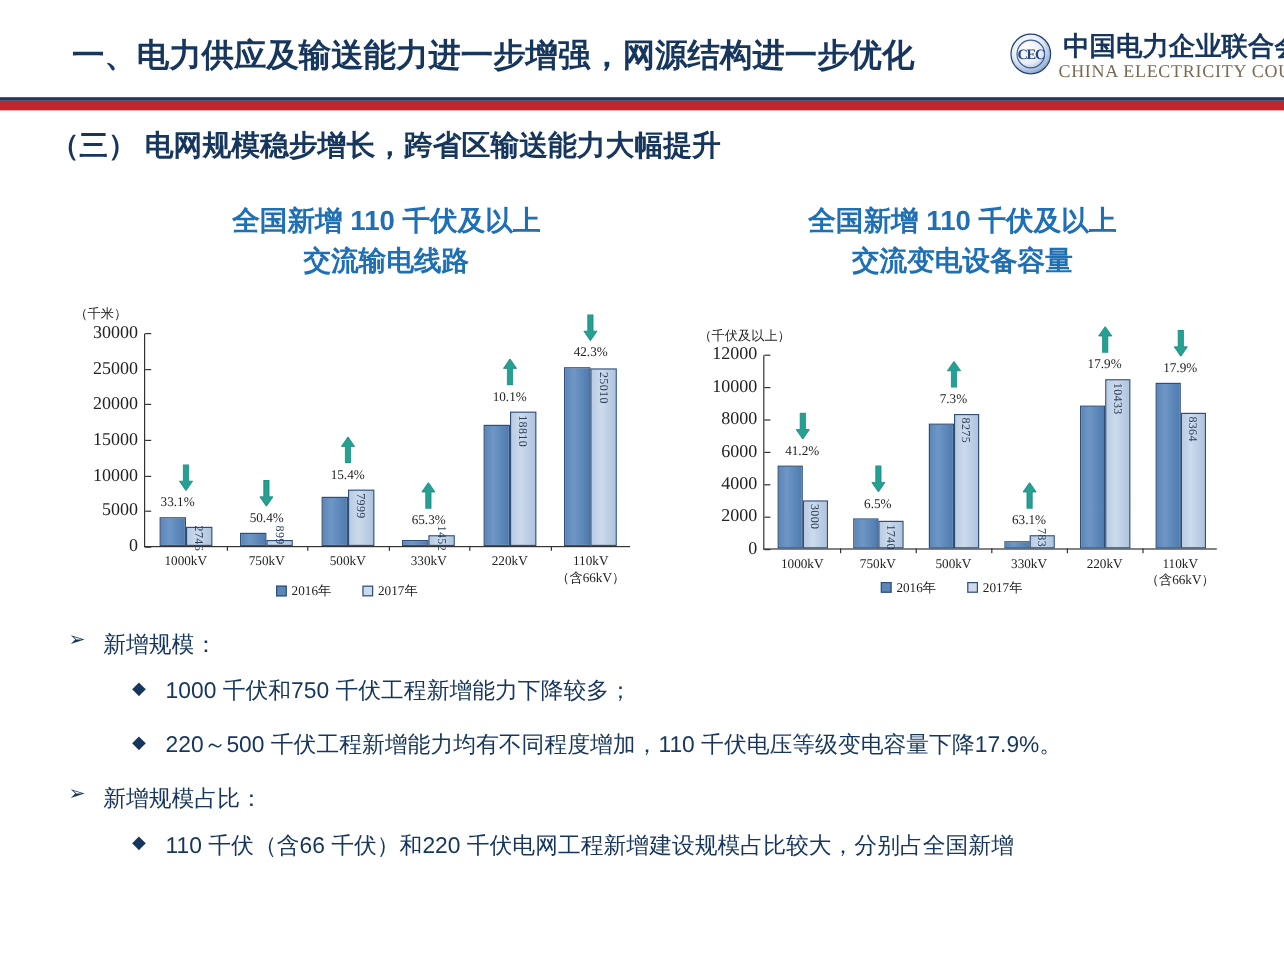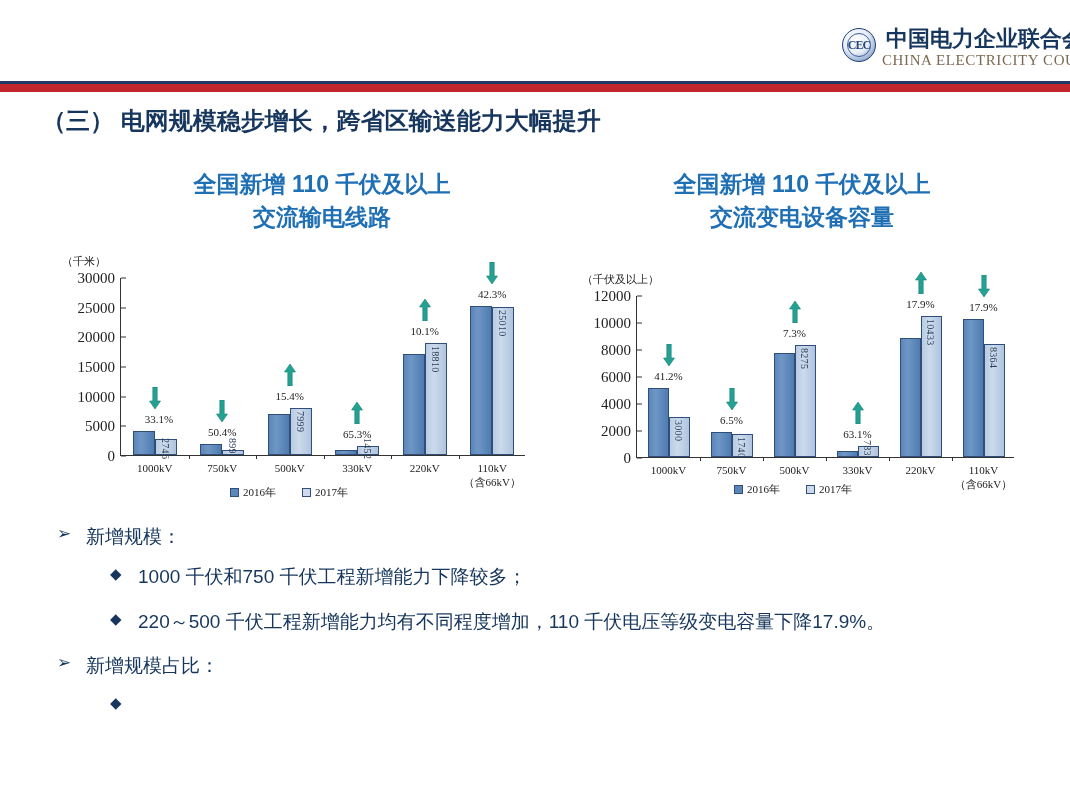--- a/index.html
+++ b/index.html
@@ -185,20 +185,21 @@
   .lvl2 .marker {
     position:absolute; left:58px; top:0px;
     color:#17365d; font-size:15px;
   }
   .lvl2 .l2 { display:block; }
 </style>
 </head>
 <body>
 
 <div id="header">
+  <div id="header-title">一、电力供应及输送能力进一步增强，网源结构进一步优化</div>
 
   <div id="logo-block">
     <div id="logo-mark">
       <div class="ring"></div>
       <div class="cec">CEC</div>
     </div>
     <div id="logo-cn">中国电力企业联合会</div>
     <div id="logo-en">CHINA ELECTRICITY COUNCIL</div>
   </div>
 
@@ -230,21 +231,21 @@
       <div class="ytickmark" style="top: 89px;"></div>
       <div class="ytick" style="top: 59.3333px;">20000</div>
       <div class="ytickmark" style="top: 59.3333px;"></div>
       <div class="ytick" style="top: 29.6667px;">25000</div>
       <div class="ytickmark" style="top: 29.6667px;"></div>
       <div class="ytick" style="top: 0px;">30000</div>
       <div class="ytickmark" style="top: 0px;"></div>
       <div class="bar y2016" style="left: 11.75px; width: 22px; height: 24.3563px;"></div>
       <div class="bar y2017" style="left: 33.75px; width: 22px; height: 16.2929px;"></div>
       <div class="bar-value" style="left: 38.75px; bottom: 3px; height: 14px;">2746</div>
-      <div class="pct" style="left: 38px; bottom: 30.3563px; text-align: center;">33.1%</div>
+      <div class="pct" style="left: 27px; bottom: 30.3563px; text-align: center;">33.1%</div>
       <div class="arrow" style="left: 33.75px; bottom: 46.3563px;"><svg viewBox="0 0 12 22" width="12" height="22">
           <polygon points="6,22 11.5,14 8.2,14 8.2,0 3.8,0 3.8,14 0.5,14" fill="#23a193" stroke="#157f73" stroke-width="0.6"></polygon>
         </svg></div>
       <div class="xlabel" style="left: 33.75px; top: 184px;">
         <div>1000kV</div>
       </div>
       <div class="bar y2016" style="left: 79.25px; width: 22px; height: 10.7512px;"></div>
       <div class="bar y2017" style="left: 101.25px; width: 22px; height: 5.33407px;"></div>
       <div class="bar-value" style="left: 106.25px; bottom: 3px; height: 14px;">899</div>
       <div class="pct" style="left: 101.25px; bottom: 16.7512px;">50.4%</div>
@@ -414,14 +415,15 @@
       <span class="marker">◆</span>
       <span class="l2">1000 千伏和750 千伏工程新增能力下降较多；</span>
     </div>
     <div class="lvl2">
       <span class="marker">◆</span>
       <span class="l2">220～500 千伏工程新增能力均有不同程度增加，110 千伏电压等级变电容量下降17.9%。</span>
     </div>
     <div class="lvl1"><span class="marker">➢</span><span>新增规模占比：</span></div>
     <div class="lvl2">
       <span class="marker">◆</span>
+      <span class="l2">110 千伏（含66 千伏）和220 千伏电网工程新增建设规模占比较大，分别占全国新增</span>
     </div>
   </div>
 
 </body></html>

